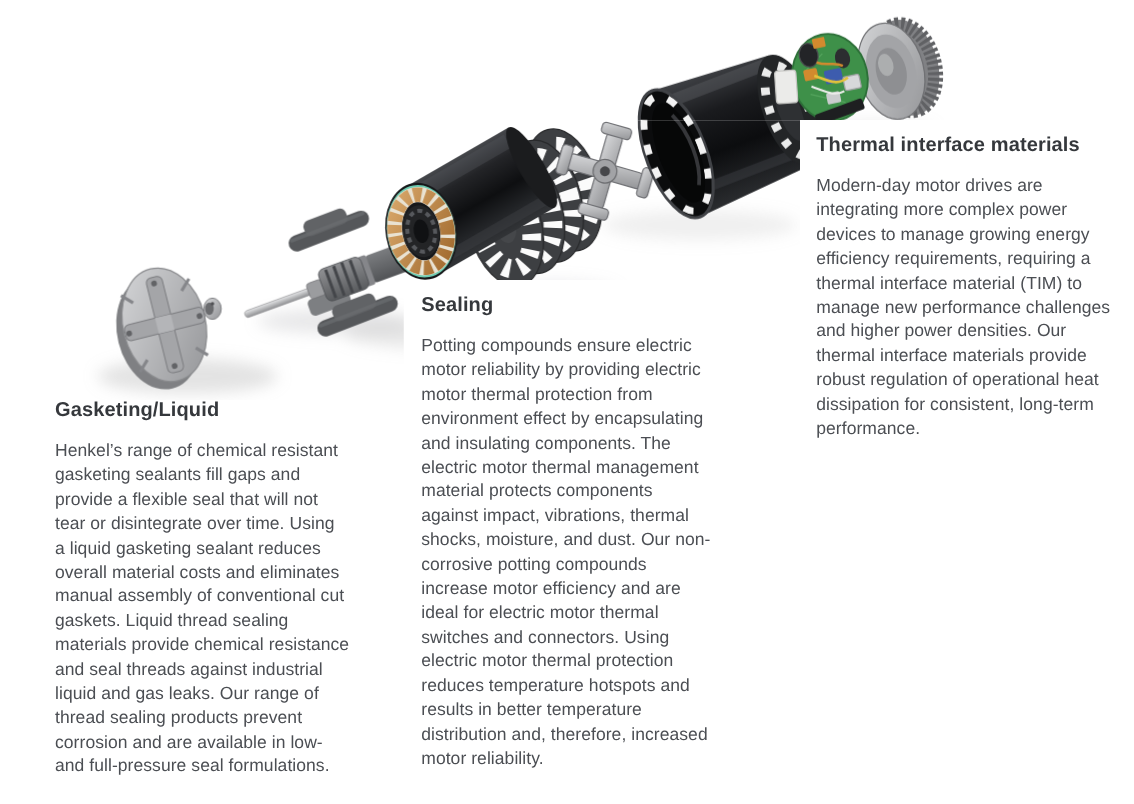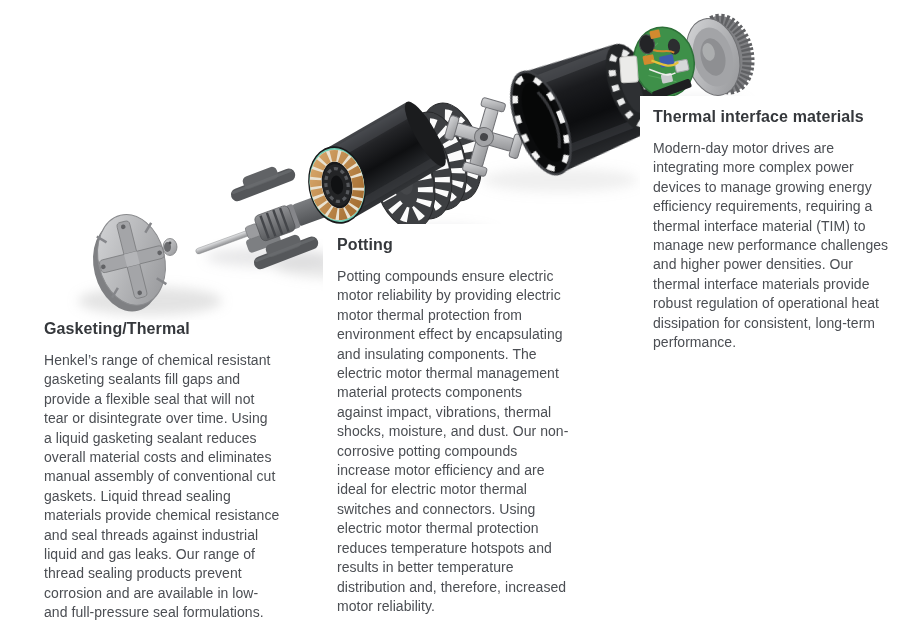--- a/index.html
+++ b/index.html
@@ -222,39 +222,39 @@
       <rect x="-4" y="-6" width="14" height="11" rx="1.5" fill="#3d5cae"></rect>
       <rect x="10" y="2" width="13" height="11" rx="1.5" fill="#d7d8da" stroke="#a2a3a6"></rect>
       <rect x="-6" y="12" width="11" height="9" rx="1.5" fill="#caccce"></rect>
       <path d="M-12,-4 C-2,2 4,8 14,3" stroke="#e3c23c" stroke-width="2.2" fill="none"></path>
       <path d="M-16,4 C-6,10 0,16 9,13" stroke="#eeeeec" stroke-width="1.6" fill="none"></path>
       <path d="M-8,-14 C0,-9 6,-12 12,-7" stroke="#d28a2e" stroke-width="2" fill="none"></path>
     </g>
   </svg>
 
   <div class="section" id="sec-gasketing">
-    <h3>Gasketing/Thermal</h3>
+    <h3>Gasketing/Liquid</h3>
     <p>Henkel’s range of chemical resistant
 gasketing sealants fill gaps and
 provide a flexible seal that will not
 tear or disintegrate over time. Using
 a liquid gasketing sealant reduces
 overall material costs and eliminates
 manual assembly of conventional cut
 gaskets. Liquid thread sealing
 materials provide chemical resistance
 and seal threads against industrial
 liquid and gas leaks. Our range of
 thread sealing products prevent
 corrosion and are available in low-
 and full-pressure seal formulations.</p>
   </div>
 
   <div class="section" id="sec-potting">
-    <h3>Potting</h3>
+    <h3>Sealing</h3>
     <p>Potting compounds ensure electric
 motor reliability by providing electric
 motor thermal protection from
 environment effect by encapsulating
 and insulating components. The
 electric motor thermal management
 material protects components
 against impact, vibrations, thermal
 shocks, moisture, and dust. Our non-
 corrosive potting compounds

